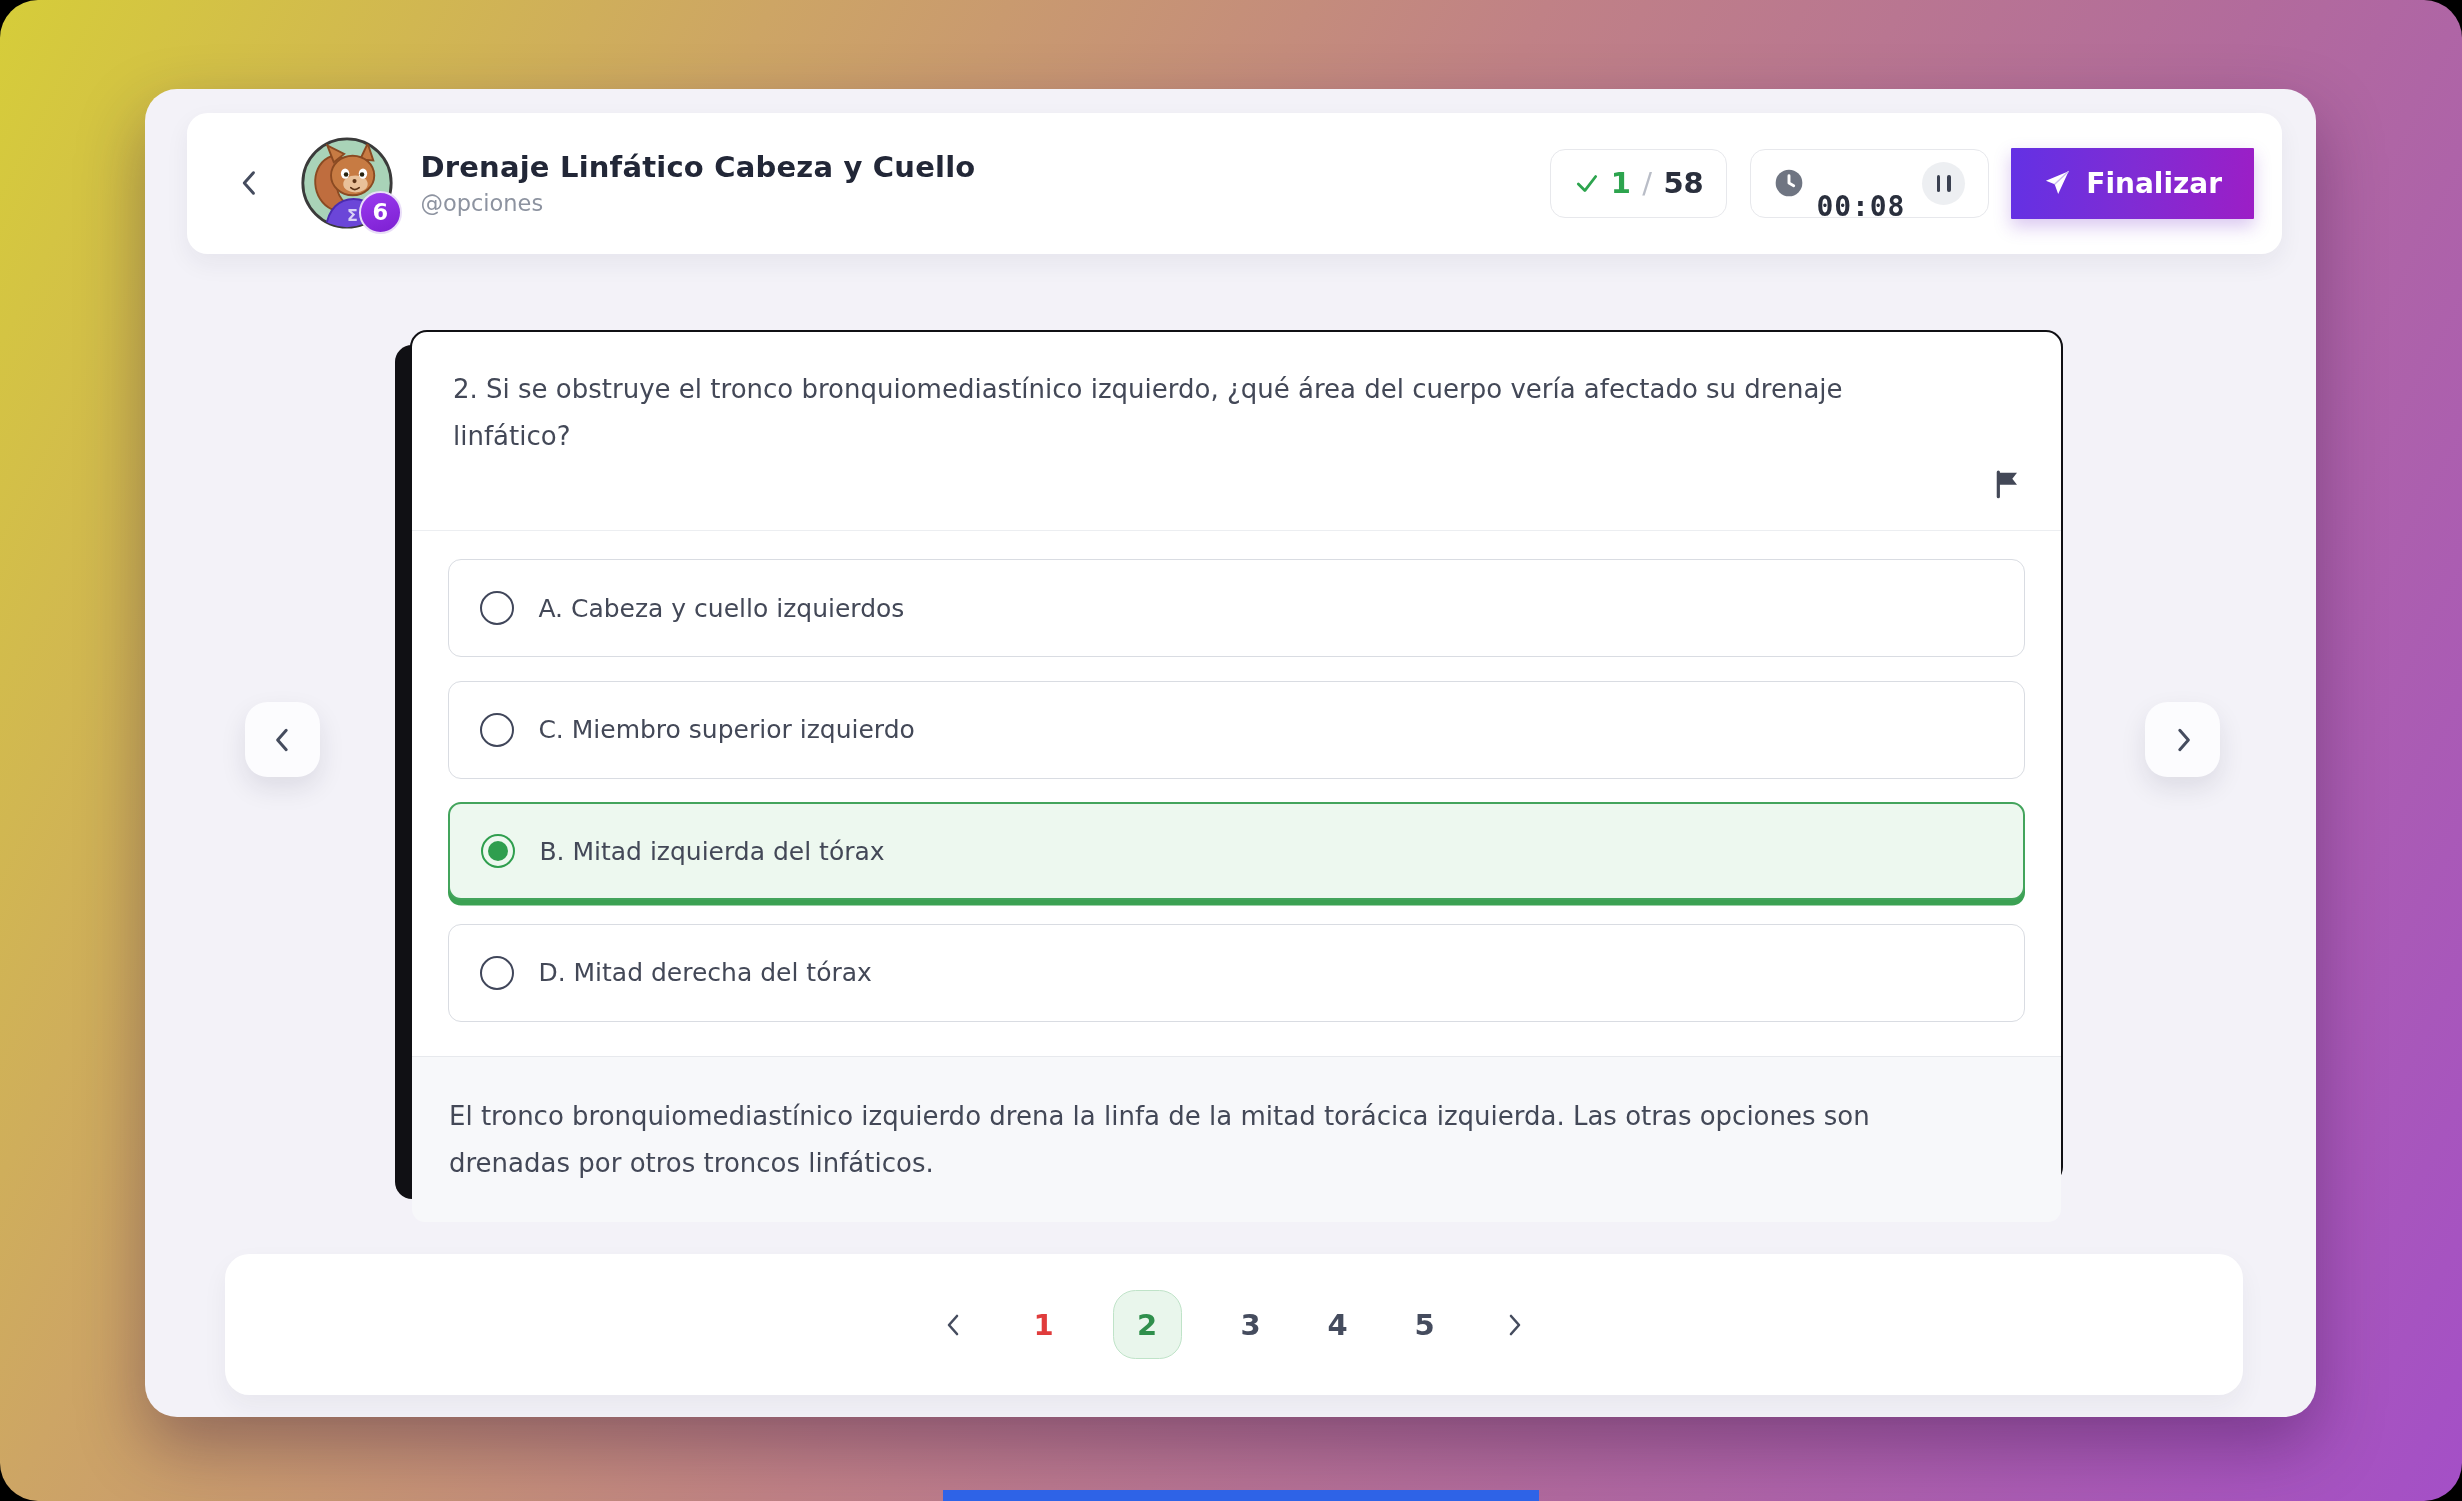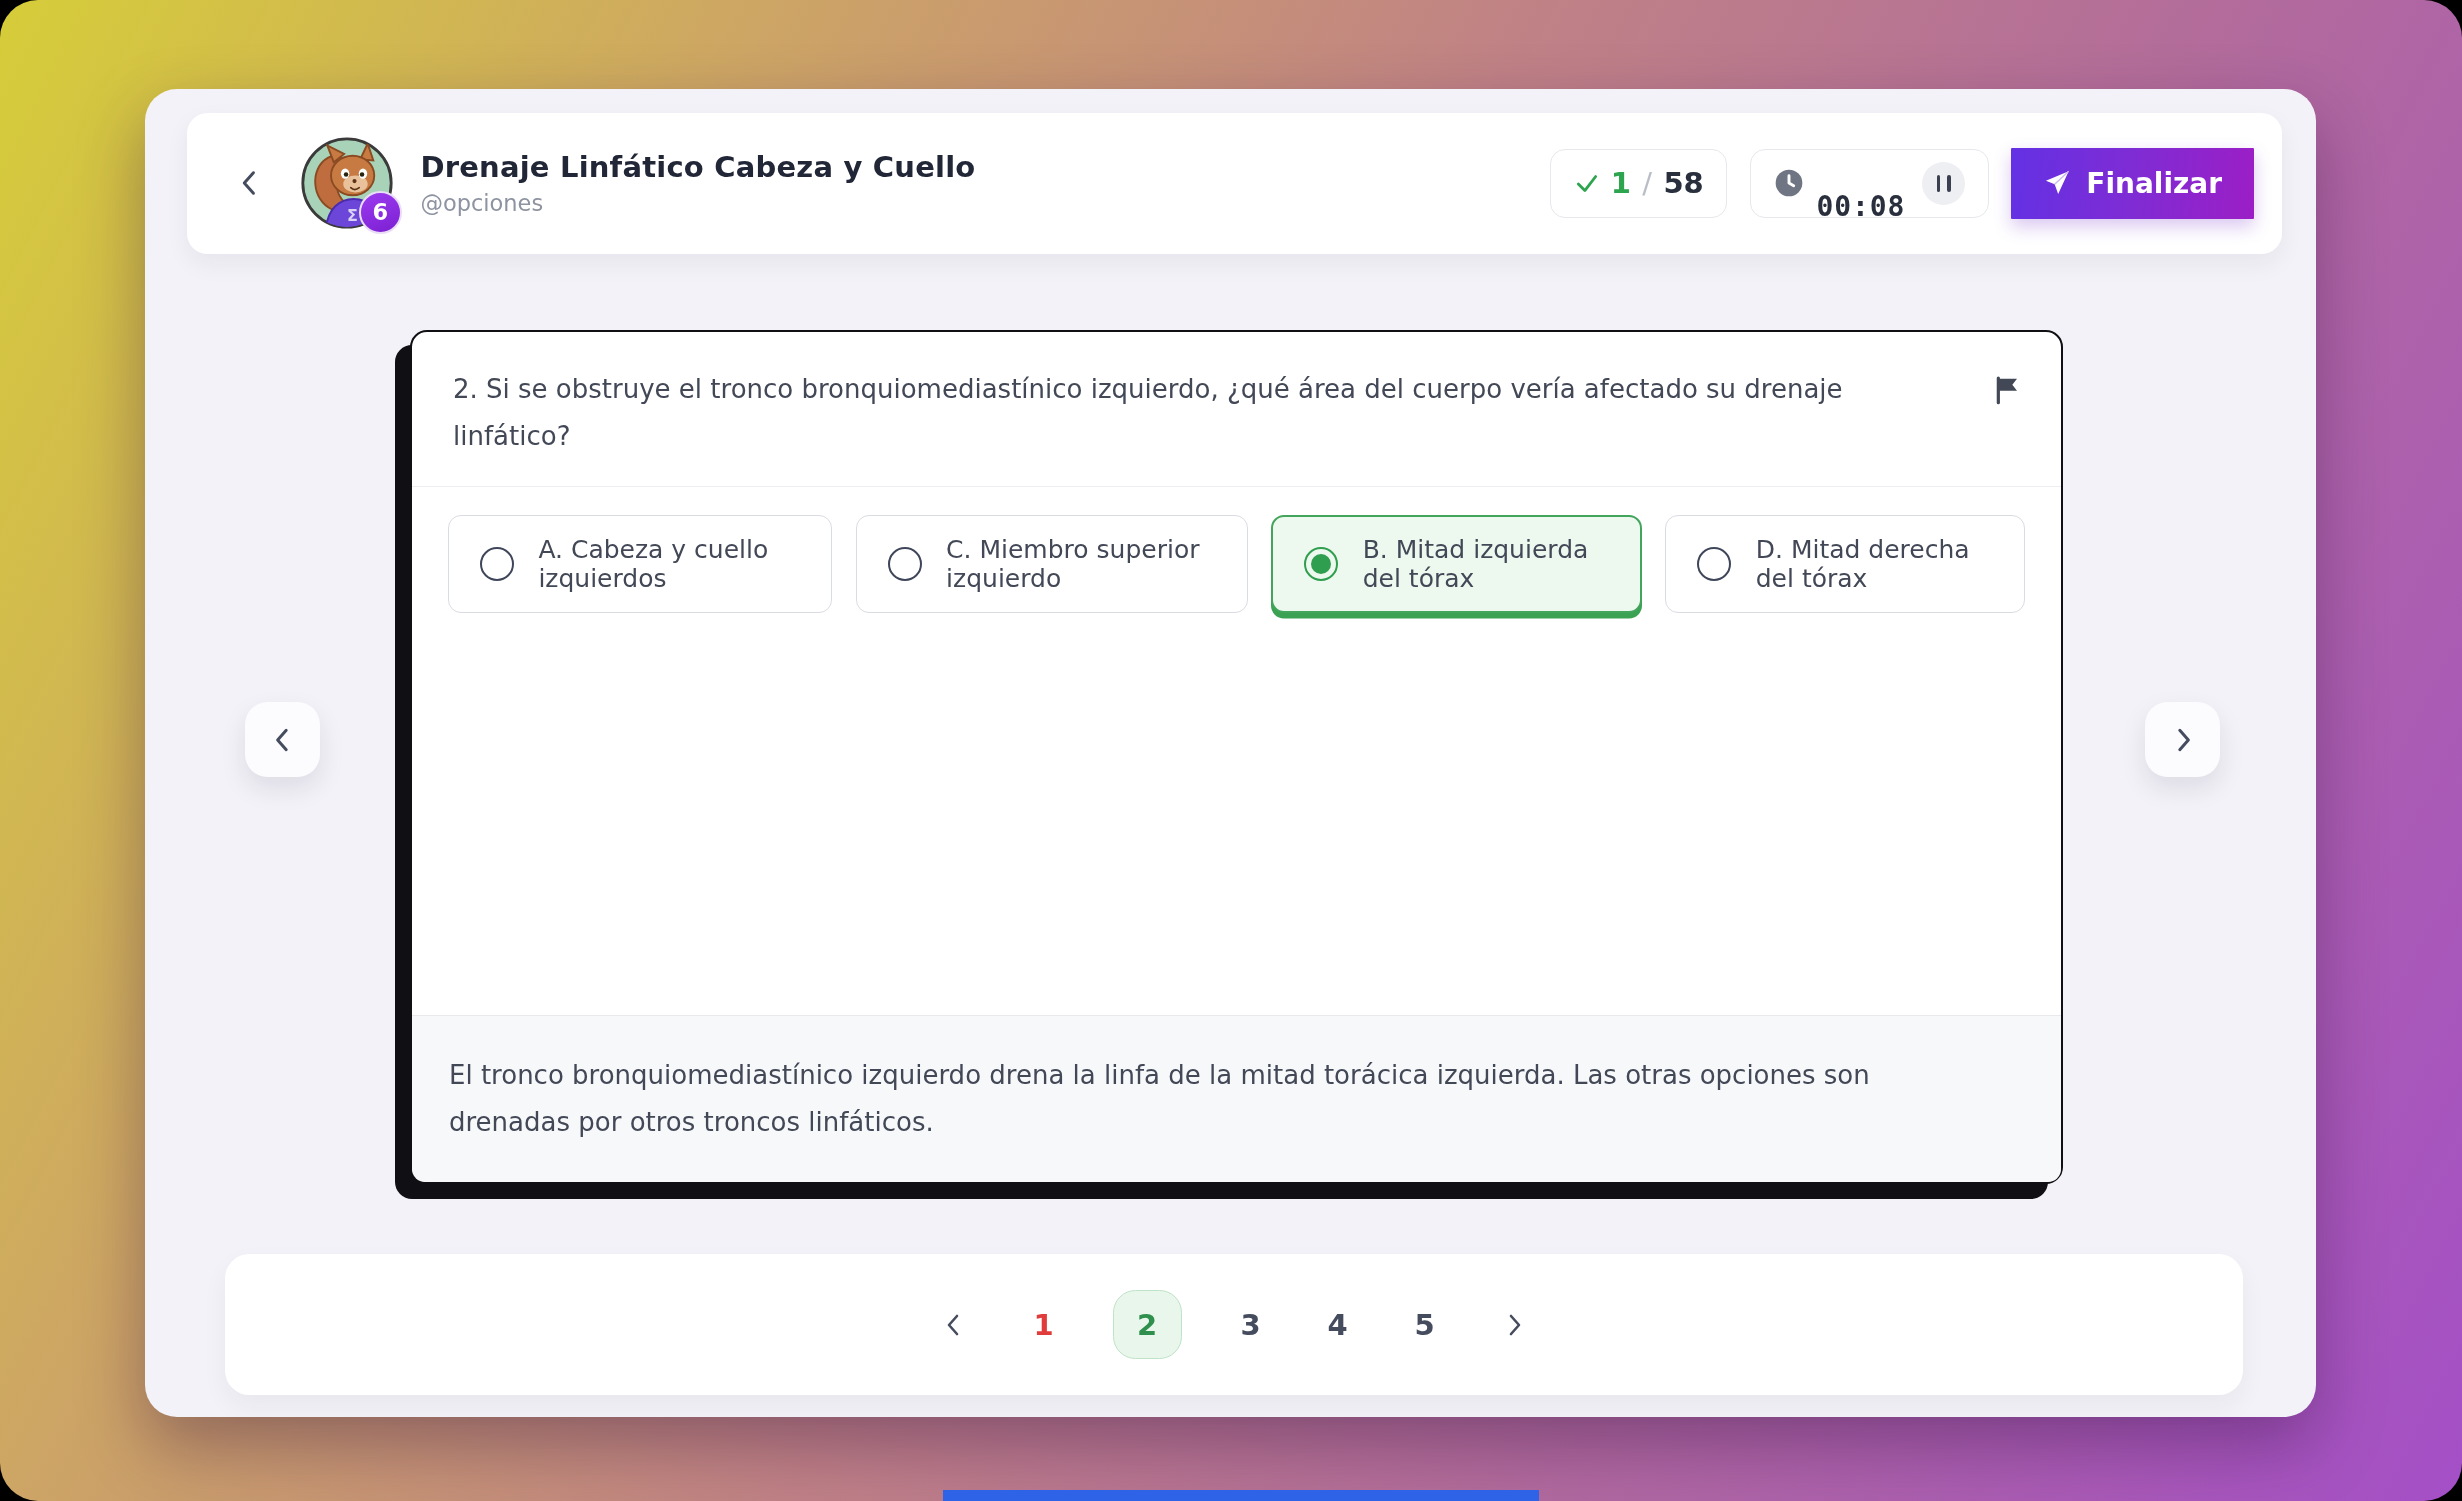--- a/index.html
+++ b/index.html
@@ -66,24 +66,24 @@
   }
   .side-nav.left { left:100px; }
   .side-nav.right { left:2000px; }
   
   .question-card {
     position:absolute; left:265px; top:241px; width:1653px; height:854px;
     background:#fff; border:2.8px solid #101014; border-radius:17px;
     box-shadow:-15px 15px 0 #101014;
     display:flex; flex-direction:column;
   }
-  .q-head { display:flex; align-items:flex-start; padding:34px 34px 26px 41px; border-bottom:1.9px solid #eceef1; }
+  .q-head { display:flex; align-items:flex-start; padding:34px 34px 26px 41px; border-bottom:1.9px solid #eceef1;flex-direction:column; }
   .q-text { font-size:26px; font-weight:500; color:#434857; line-height:1.8; width:1483px; }
   .flag-btn { margin-left:auto; width:41px; height:41px; color:#434857; margin-top:3.8px; }
-  .options { display:flex; flex-direction:row; gap:23.5px; padding:28px 36px 34px 36px; }
+  .options { display:flex; flex-direction:column; gap:23.5px; padding:28px 36px 34px 36px; }
   .option {
     height:98px; background:#fff; border:1.9px solid #d9dce2; border-radius:13px;
     display:flex; align-items:center; gap:24.4px; padding:0 31px; cursor:pointer;
   }
   .radio {
     width:34px; height:34px; border-radius:50%; border:2.8px solid #40465a; flex:0 0 auto; position:relative;
   }
   .option-label { font-size:25px; color:#434857; }
   .option.selected {
     background:#edf8ef; border:2.8px solid #43a45c; box-shadow:0 5.6px 0 #3ba153;

